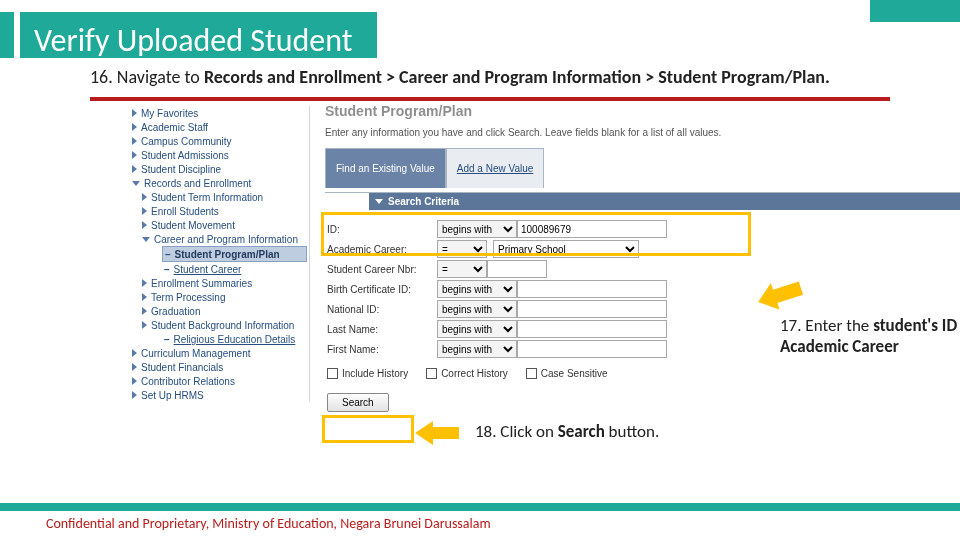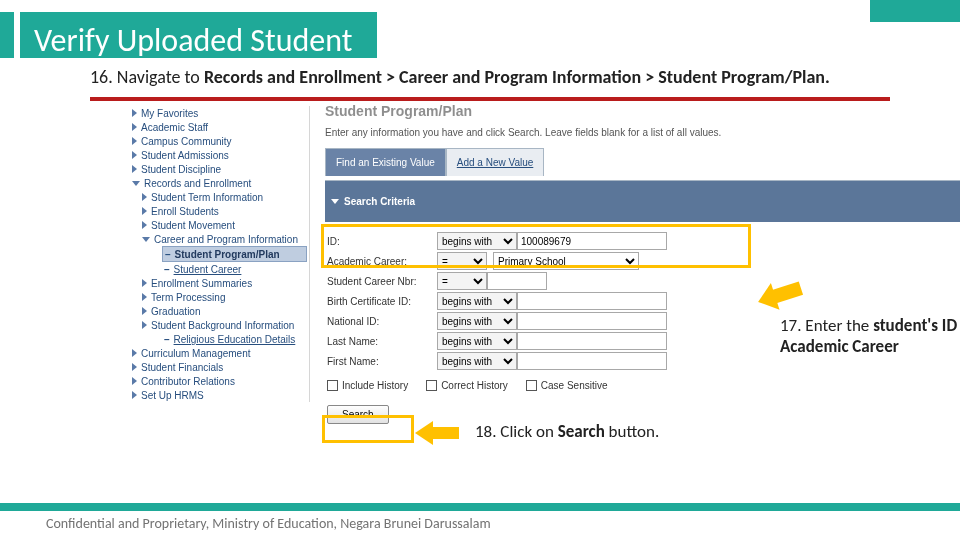--- a/index.html
+++ b/index.html
@@ -87,40 +87,41 @@
   .page-head {
     font-size: 14px; font-weight: 700; color: #333;
     padding: 2px 0 4px 0;
     border-bottom: none;
     opacity: 0.55;
   }
   .instr { font-size: 10px; color: #555; margin: 4px 0 10px 0; }
   .tabs { margin-bottom: 4px; overflow: hidden; }
   .tab {
     float: left; font-size: 10px;
-    padding: 8px 10px;
+    padding: 14px 10px;
     border: 1px solid #a8b6c4;
     border-bottom: none;
     background: #e9edf2;
     color: #274e7e; text-decoration: underline;
     cursor: pointer;
   }
   .tab-active {
     background: #fff; color: #fff;
     background: #6a83a7;
     text-decoration: none;
   }
   .tab-row-line {
     clear: both; height: 1px; border-top: 1px solid #a8b6c4;
   }
   .sc-head {
     background: #5b7699; color: #fff;
     font-size: 10px; font-weight: 700;
-    padding: 15px 6px; display: flex; align-items: center;
+    padding: 3px 6px; display: flex; align-items: center;
     cursor: pointer;
+    margin-left: 44px;
   }
   .sc-head .chev {
     width: 0; height: 0; margin-right: 5px;
     border-left: 4px solid transparent;
     border-right: 4px solid transparent;
     border-top: 5px solid #fff;
   }
   .criteria {
     padding: 8px 2px 6px 2px;
     position: relative;
@@ -212,21 +213,21 @@
     pointer-events: none;
   }
   
   .footer-bar {
     position: absolute; bottom: 8px; left: 0;
     width: 100%;
   }
   .footer-line { height: 8px; background: #1fa998; }
   .footer-text {
     font-family: Calibri, Arial, sans-serif;
-    font-size: 14px; color: #737373;
+    font-size: 14px; color: #b91c1c;
     padding: 4px 0 0 46px;
   }
 </style>
 </head>
 <body>
 
 <div class="top-accent"></div>
 
 <div class="title-container">
   <div class="title-stripe"></div>

